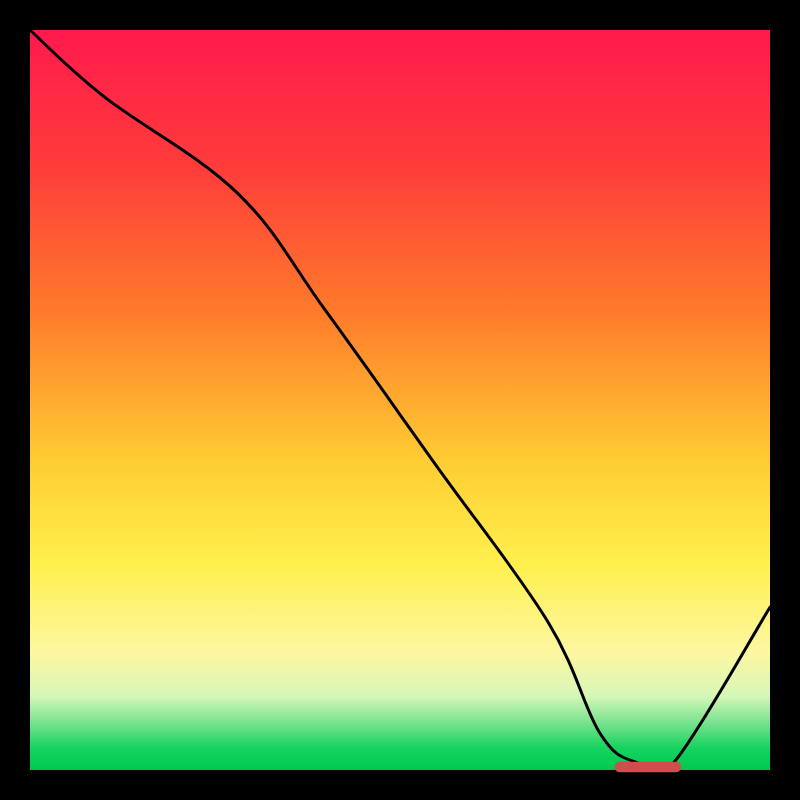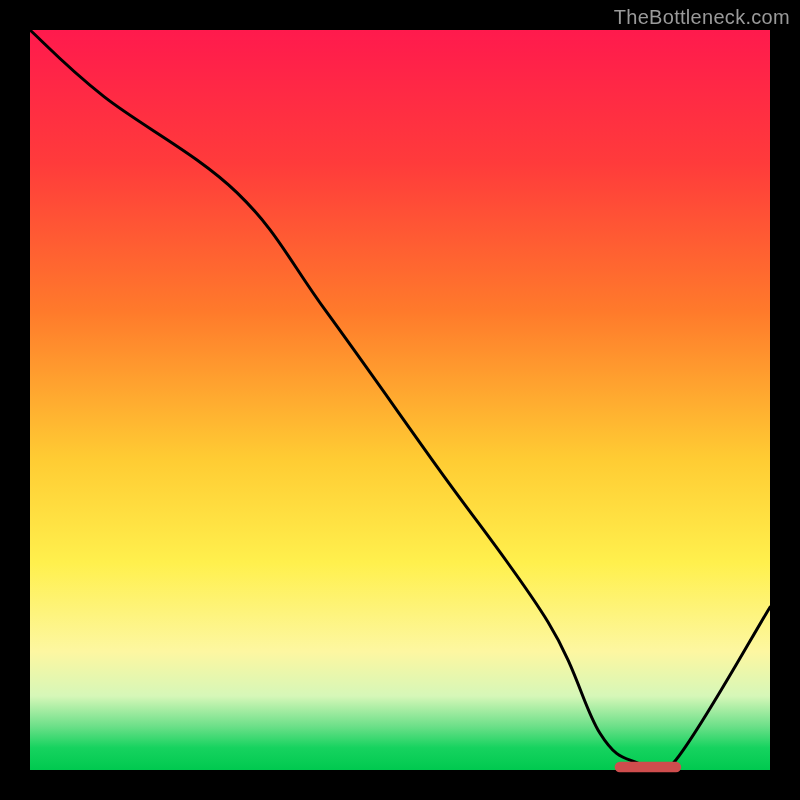--- a/index.html
+++ b/index.html
@@ -63,21 +63,20 @@
   }
   .marker {
     fill: #cf4d4d;
     stroke: none;
   }
 </style>
 </head>
 <body>
 
 <div class="stage">
-  <span class="watermark">TheBottleneck.com</span>
 
   <div class="plot-area">
     <svg class="curve-svg" viewBox="0 0 100 100" preserveAspectRatio="none">
       <path class="curve-path" vector-effect="non-scaling-stroke" d="M 0 0 C 1.7999999999999998 1.6199999999999999, 4.96 5.04, 10 9 C 15.04 12.96, 22.600000000000005 16.78, 28.000000000000004 22 C 33.400000000000006 27.22, 35.14 31.34, 40 38 C 44.86 44.66, 49.60000000000001 51.44, 55.00000000000001 59 C 60.400000000000006 66.56, 66.04 73.52, 70 80 C 73.96 86.48, 74.84 91.58, 77 95 C 79.16 98.42, 80.2 98.28, 82 99 C 83.8 99.72, 83.76 102.78, 87 99 C 90.24 95.22, 97.66 81.78, 100 78"></path>
     </svg>
     <svg class="marker-svg" viewBox="0 0 100 100" preserveAspectRatio="none">
       <rect class="marker" x="79" y="98.9" width="9" height="1.4" rx="0.7" ry="0.7"></rect>
     </svg>
   </div>
 </div>

